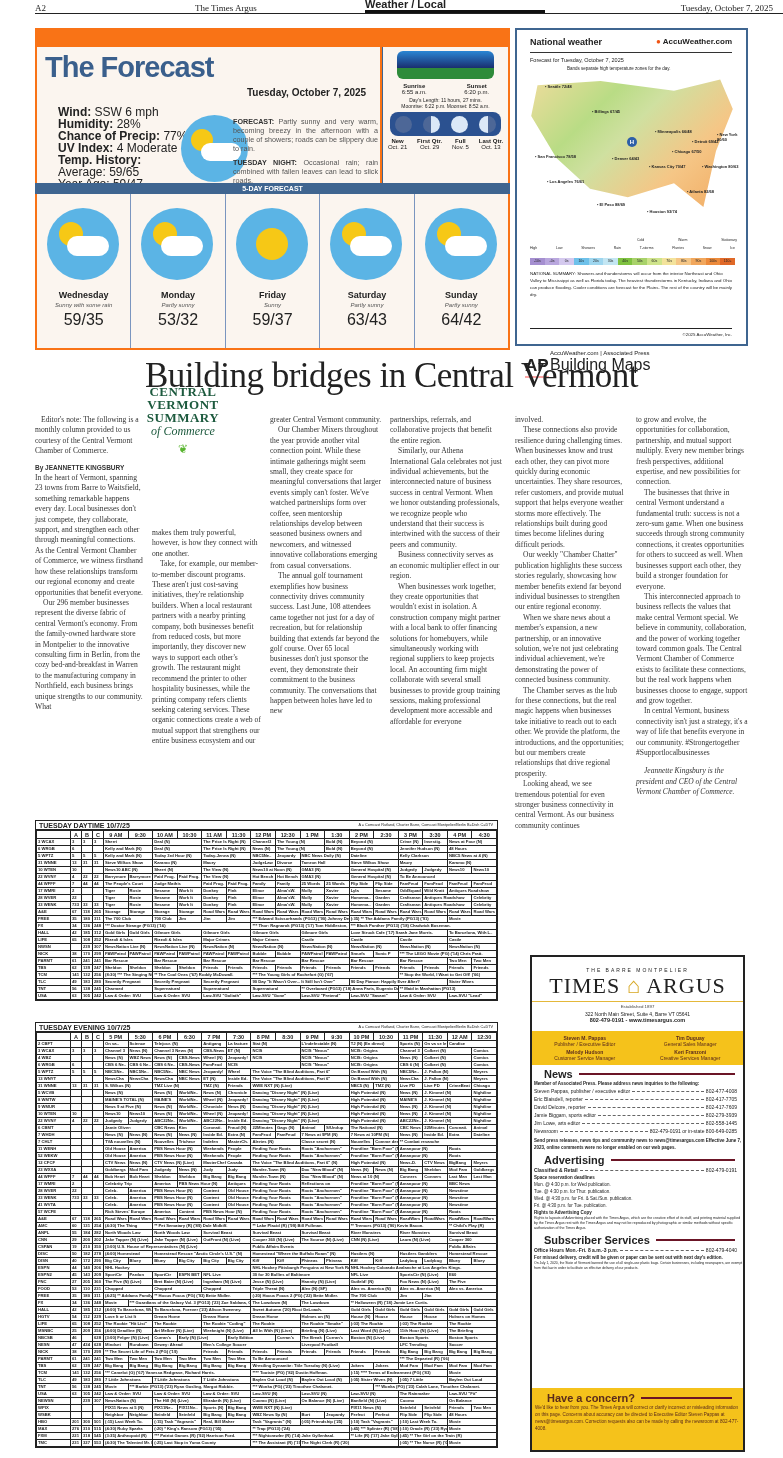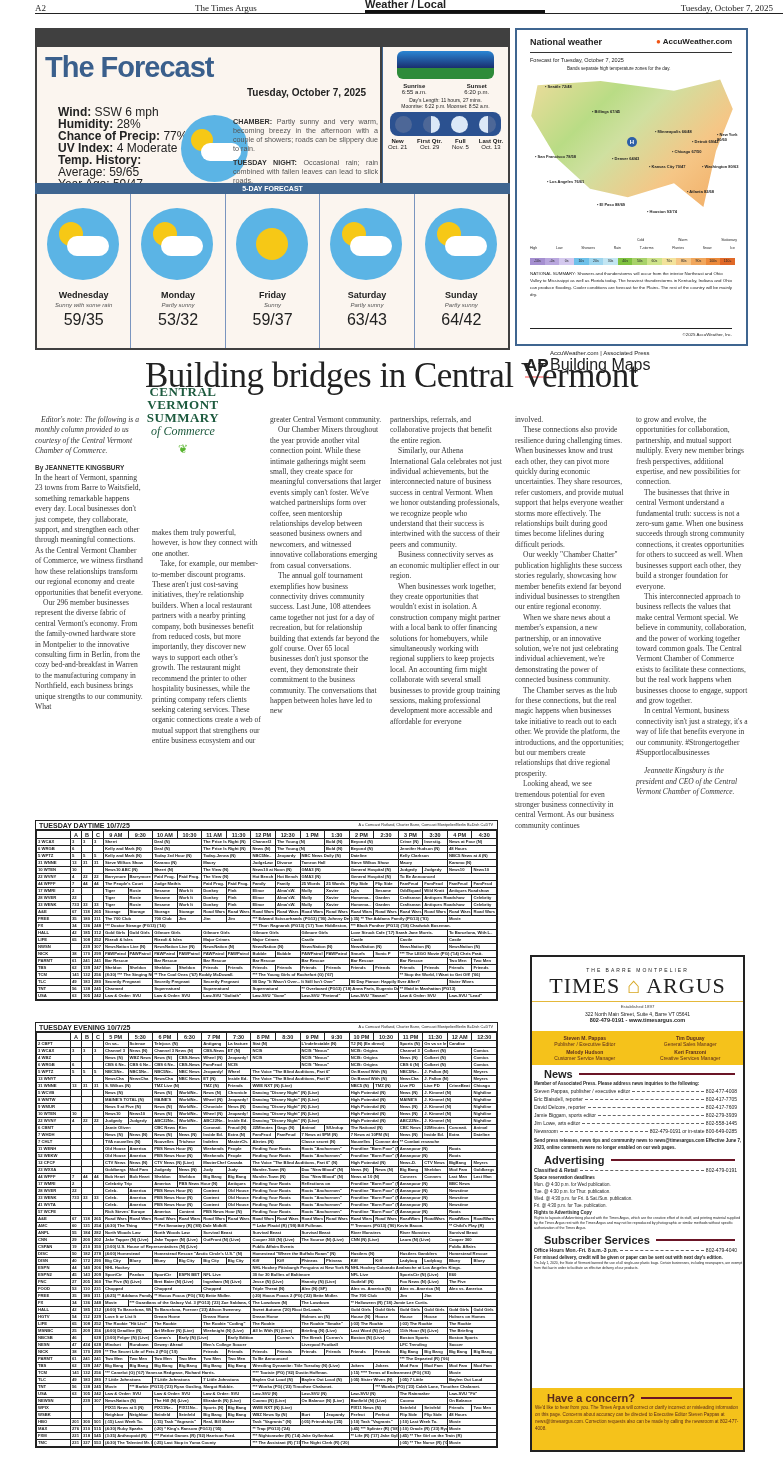--- a/index.html
+++ b/index.html
@@ -2,21 +2,21 @@
 <html><head>
 <meta charset="utf-8">
 <style>
 *{box-sizing:border-box;margin:0;padding:0}
 body{width:783px;height:1458px;background:#fff;font-family:"Liberation Serif",serif;color:#222;position:relative;overflow:hidden}
 .hdr{position:absolute;left:35px;top:0;width:748px;height:14px;border-bottom:1px solid #222;font-size:9px;display:flex;align-items:flex-end}
 .hdr .a2{width:160px}
 .hdr .paper{width:170px}
 .hdr .sec{font-family:"Liberation Sans",sans-serif;font-weight:bold;font-size:11px;border-bottom:3px solid #111;width:180px}
 .hdr .dt{margin-left:auto;margin-right:10px}
-.fc{position:absolute;left:35px;top:28px;width:475px;height:322px;background:#404040}
+.fc{position:absolute;left:35px;top:28px;width:475px;height:322px;background:#f97316}
 .fc .inner{position:absolute;left:2px;top:19px;width:343px;height:136px;background:#fbf5ef}
 .fc .sun{position:absolute;left:347px;top:19px;width:126px;height:136px;background:#fbf5ef;border-left:1px solid #3f6590}
 .fc h1{position:absolute;left:8px;top:4px;font-family:"Liberation Sans",sans-serif;font-size:29px;color:#3a5f8c;font-weight:900;letter-spacing:-1px}
 .fc .dtitle{position:absolute;left:210px;top:40px;font-family:"Liberation Sans",sans-serif;font-size:10px;font-weight:bold}
 .fc .stats{position:absolute;left:21px;top:59px;font-family:"Liberation Sans",sans-serif;font-size:12px;line-height:12px}
 .fc .stats b{font-weight:bold}
 .icon-c{border-radius:50%;background:#5bb4e5;position:absolute;overflow:hidden}
 .icon-c .s{position:absolute;border-radius:50%;background:#f6c816}
 .icon-c .cl{position:absolute;background:#fff;border-radius:12px}
 .fc .big{position:absolute;left:148px;top:150px;font-family:"Liberation Sans",sans-serif;font-size:17px}
@@ -99,21 +99,21 @@
       <div><b>Temp. History:</b></div>
       <div>Average: 59/65</div>
       <div>Year Ago: 59/47</div>
     </div>
     <div class="icon-c" style="left:144px;top:68px;width:67px;height:67px">
       <div class="s" style="left:10px;top:14px;width:22px;height:22px"></div>
       <div class="cl" style="left:20px;top:28px;width:40px;height:18px"></div>
     </div>
     <div class="big" style="top:140px;left:150px">82/54</div>
     <div class="desc">
-      <p><b>CHAMBER:</b> <span>Partly sunny and very warm, becoming breezy in the afternoon with a couple of showers; roads can be slippery due to rain.</span></p>
+      <p><b>FORECAST:</b> <span>Partly sunny and very warm, becoming breezy in the afternoon with a couple of showers; roads can be slippery due to rain.</span></p>
       <p style="margin-top:5px"><b>TUESDAY NIGHT:</b> <span>Occasional rain; rain combined with fallen leaves can lead to slick roads.</span></p>
     </div>
   </div>
   <div class="sun">
     <div style="margin:4px 14px 0;height:28px;border-radius:6px;background:linear-gradient(180deg,#2a86d4,#1a2f70 60%,#2e8b3a 60%)"></div>
     <div style="display:flex;justify-content:space-around;margin-top:4px" class="lbl">
       <div><b>Sunrise</b><br><span>6:55 a.m.</span></div>
       <div><b>Sunset</b><br><span>6:20 p.m.</span></div>
     </div>
     <div class="lbl" style="font-size:5px;margin-top:2px">Day's Length: 11 hours, 27 mins.</div>
@@ -241,21 +241,21 @@
 </div>
 <div class="apbox">
   <span style="position:absolute;left:0;top:6px;font-family:'Liberation Sans',sans-serif;font-weight:900;font-size:17px;border-bottom:2px solid #fca5a5">AP</span>
   <span style="position:absolute;left:25px;top:0;font-family:'Liberation Sans',sans-serif;font-size:6px">AccuWeather.com | Associated Press</span>
   <span style="position:absolute;left:25px;top:6px;font-family:'Liberation Sans',sans-serif;font-size:16px">Building Maps</span>
 </div>
 
 <div class="headline">Building bridges in Central Vermont</div>
 
 <div class="col" style="left:35px;top:415px;width:108px">
-  <p class="ni" style="font-style:italic;text-indent:6px">Editor's note: The following is a monthly column provided to us courtesy of the Central Vermont Chamber of Commerce.</p>
+  <p class="ni" style="text-indent:6px">Editor's note: The following is a monthly column provided to us courtesy of the Central Vermont Chamber of Commerce.</p>
   <p class="ni" style="font-family:'Liberation Sans',sans-serif;font-size:6.5px;font-weight:bold;margin-top:6px">By JEANNETTE KINGSBURY</p>
   <p class="ni">In the heart of Vermont, spanning 23 towns from Barre to Waitsfield, something remarkable happens every day. Local businesses don't just compete, they collaborate, support, and strengthen each other through meaningful connections. As the Central Vermont Chamber of Commerce, we witness firsthand how these relationships transform our regional economy and create opportunities that benefit everyone.</p>
   <p>Our 296 member businesses represent the diverse fabric of central Vermont's economy. From the family-owned hardware store in Montpelier to the innovative consulting firm in Berlin, from the cozy bed-and-breakfast in Warren to the manufacturing company in Northfield, each business brings unique strengths to our community. What</p>
 </div>
 <div class="logo">
   <div class="l">CENTRAL</div><div class="l">VERMONT</div><div class="l">SUMMARY</div>
   <div class="of">of Commerce</div><span style="color:#5ab531;font-size:12px">❦</span>
 </div>
 <div class="col" style="left:152px;top:528px;width:110px">
   <p class="ni">makes them truly powerful, however, is how they connect with one another.</p>

